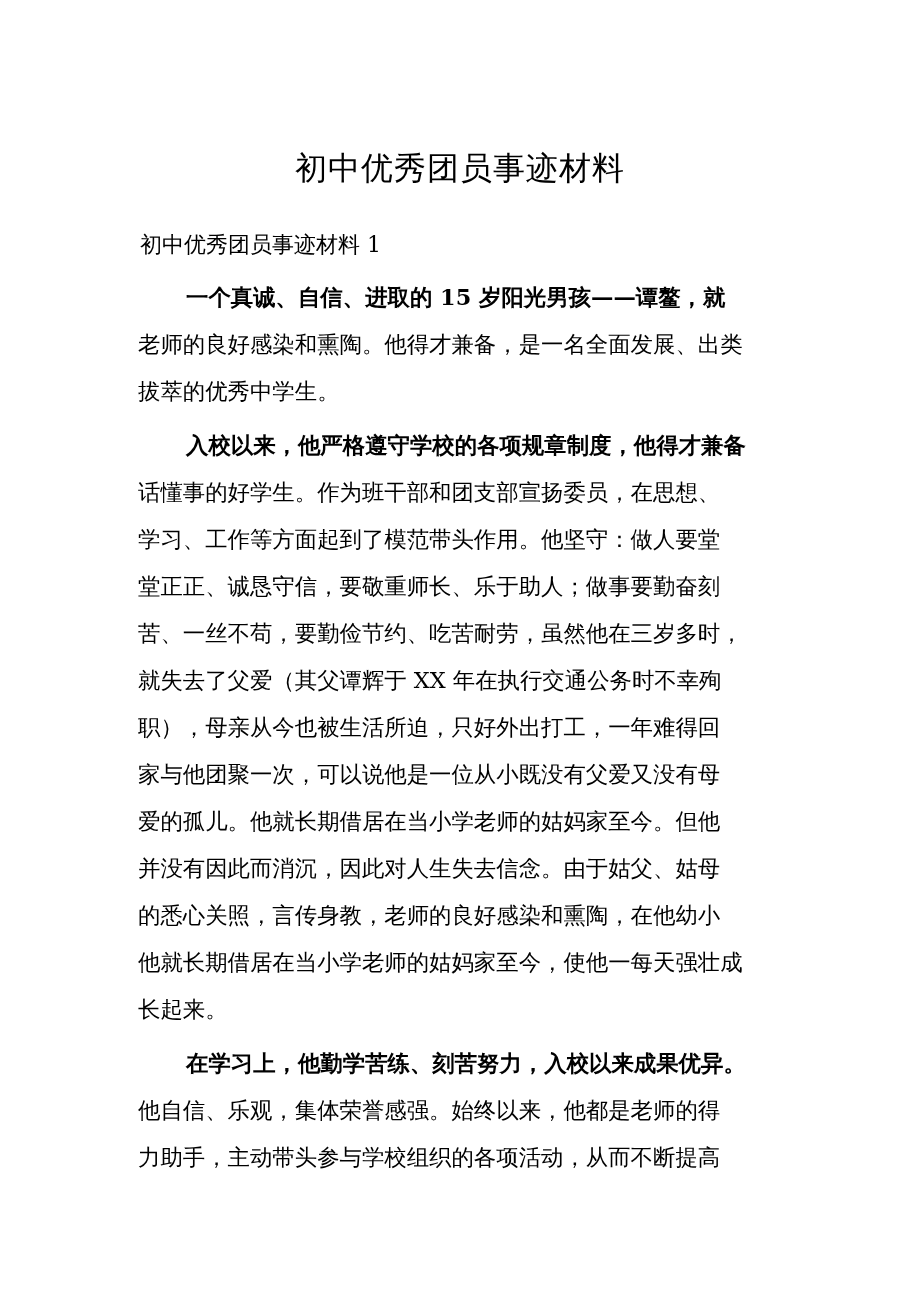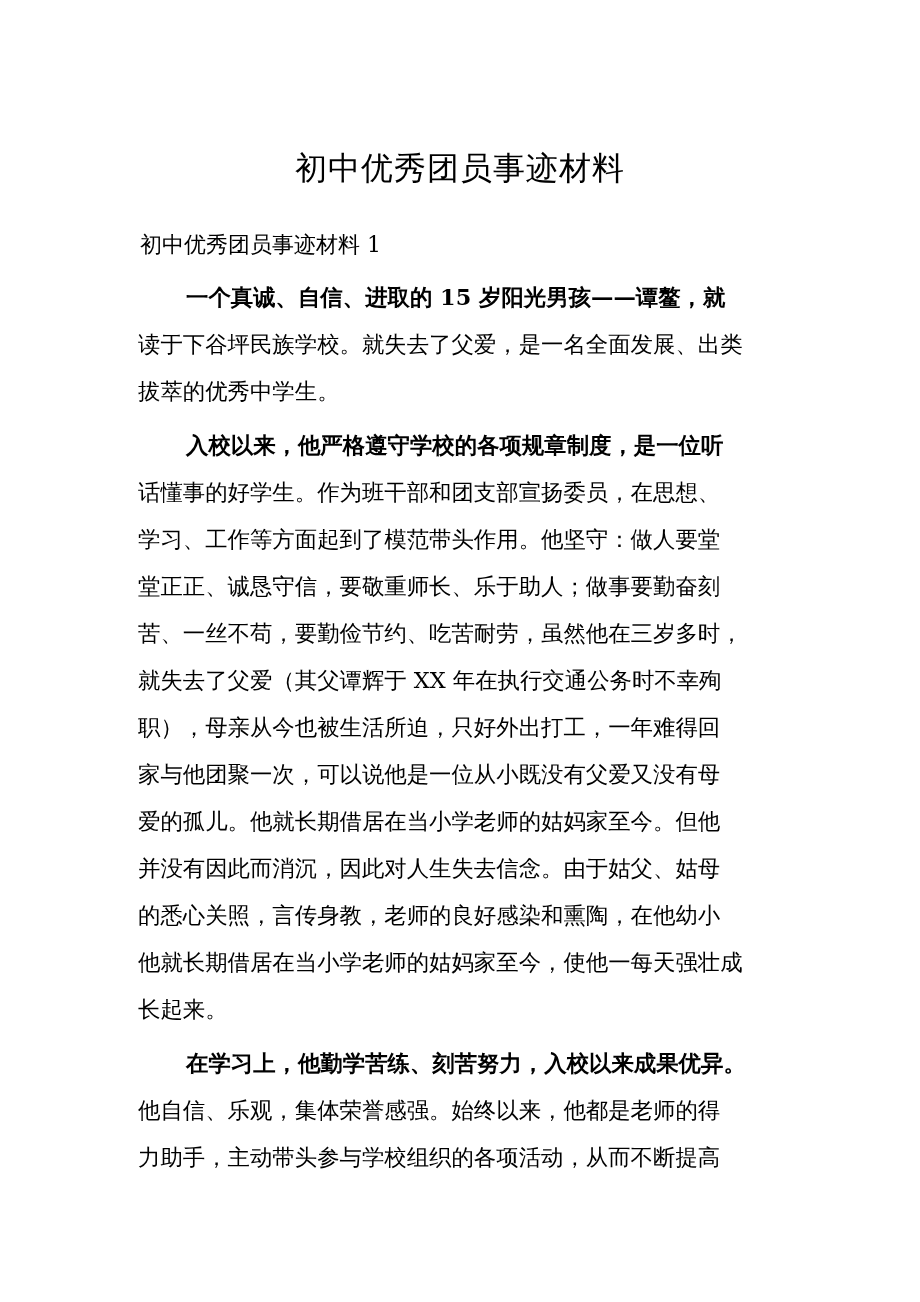--- a/index.html
+++ b/index.html
@@ -55,24 +55,24 @@
     }
   </style>
 </head>
 <body>
 
 <div class="page">
   <h1 class="title" style="margin:0;">初中优秀团员事迹材料</h1>
   <div class="subtitle">初中优秀团员事迹材料 1</div>
 
   <div class="line indent" style="top:277px">一个真诚、自信、进取的 15 岁阳光男孩——谭鳌，就</div>
-  <div class="line" style="top:324px">读于下谷坪民族学校。就失去了父爱，是一名全面发展、出类</div>
+  <div class="line" style="top:324px">老师的良好感染和熏陶。他得才兼备，是一名全面发展、出类</div>
   <div class="line" style="top:371px">拔萃的优秀中学生。</div>
 
-  <div class="line indent" style="top:425px">入校以来，他严格遵守学校的各项规章制度，是一位听</div>
+  <div class="line indent" style="top:425px">入校以来，他严格遵守学校的各项规章制度，他得才兼备</div>
   <div class="line" style="top:472px">话懂事的好学生。作为班干部和团支部宣扬委员，在思想、</div>
   <div class="line" style="top:519px">学习、工作等方面起到了模范带头作用。他坚守：做人要堂</div>
   <div class="line" style="top:566px">堂正正、诚恳守信，要敬重师长、乐于助人；做事要勤奋刻</div>
   <div class="line" style="top:613px">苦、一丝不苟，要勤俭节约、吃苦耐劳，虽然他在三岁多时，</div>
   <div class="line" style="top:660px">就失去了父爱（其父谭辉于 XX 年在执行交通公务时不幸殉</div>
   <div class="line" style="top:707px">职），母亲从今也被生活所迫，只好外出打工，一年难得回</div>
   <div class="line" style="top:754px">家与他团聚一次，可以说他是一位从小既没有父爱又没有母</div>
   <div class="line" style="top:801px">爱的孤儿。他就长期借居在当小学老师的姑妈家至今。但他</div>
   <div class="line" style="top:848px">并没有因此而消沉，因此对人生失去信念。由于姑父、姑母</div>
   <div class="line" style="top:895px">的悉心关照，言传身教，老师的良好感染和熏陶，在他幼小</div>

